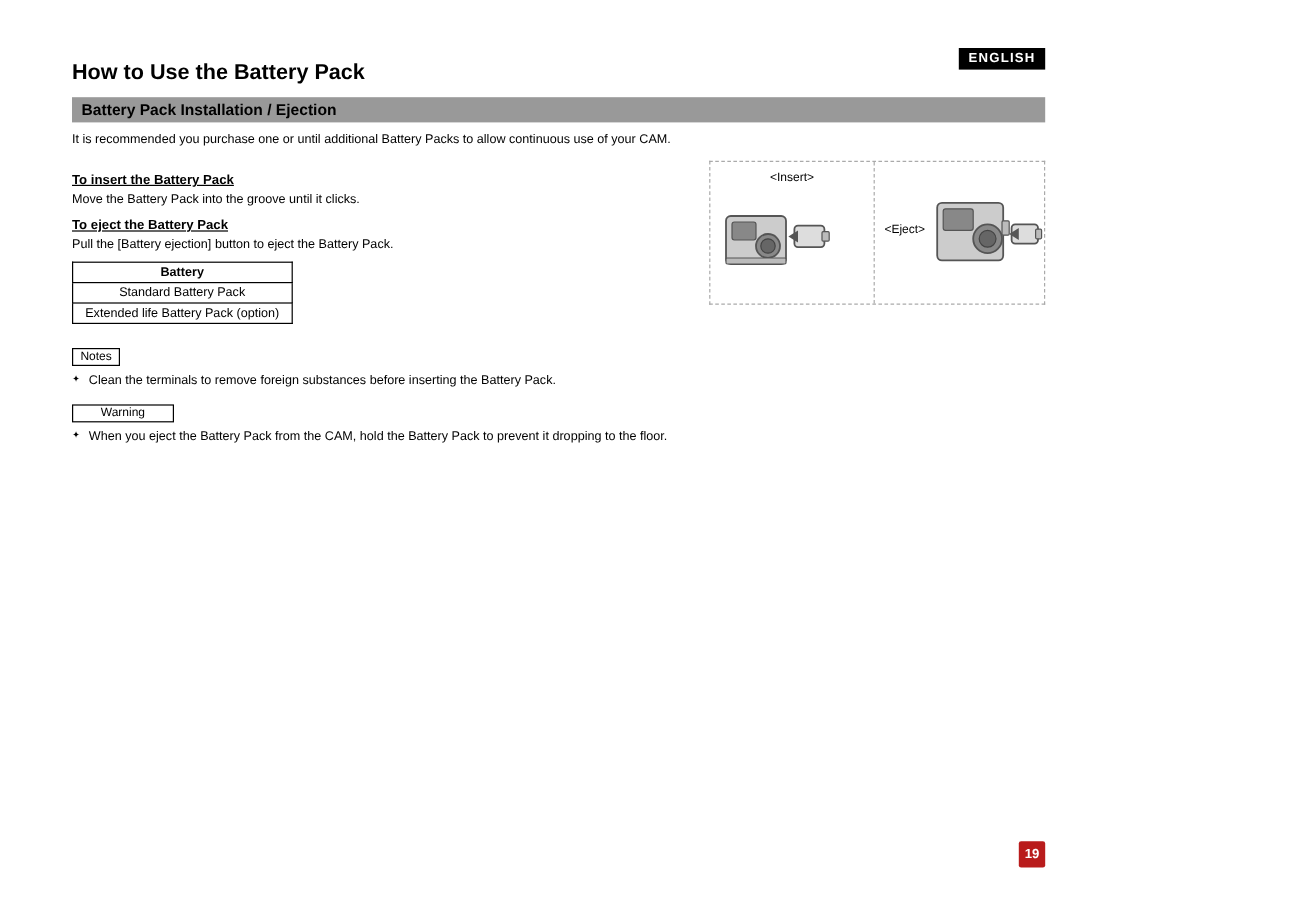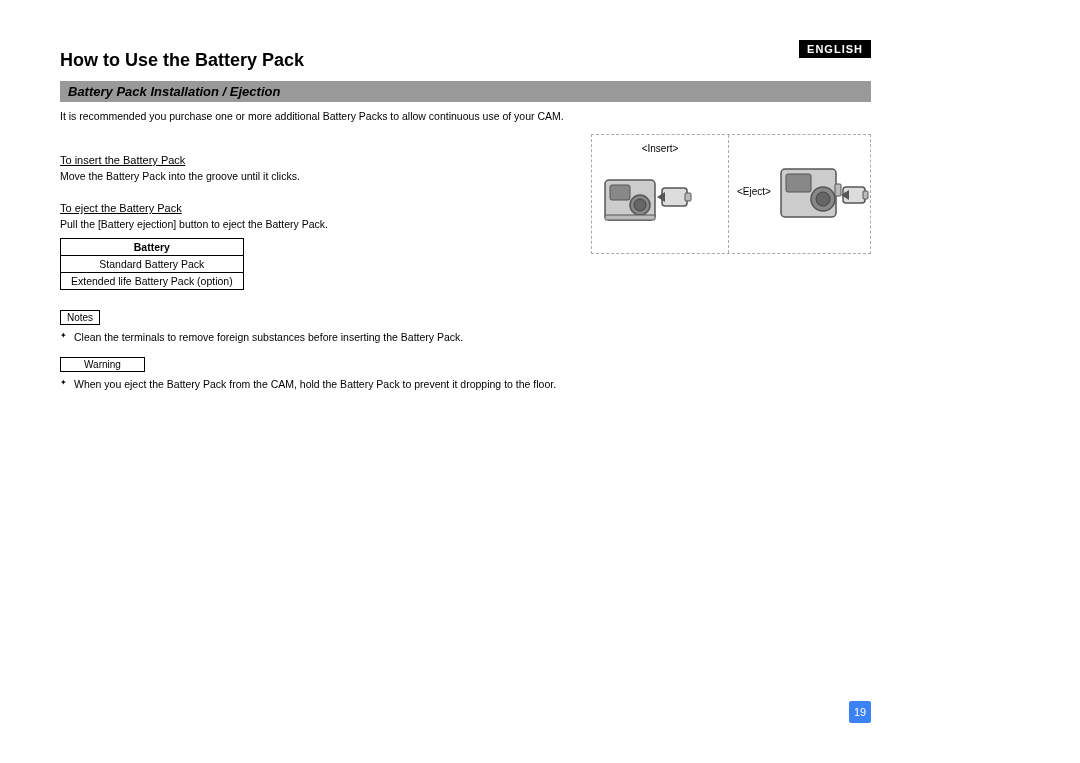--- a/index.html
+++ b/index.html
@@ -31,43 +31,42 @@
     }
     .page-title {
       font-size: 18px;
       font-weight: bold;
       margin-bottom: 10px;
       margin-top: 10px;
     }
     .section-header {
       background: #999;
       color: #000;
-      font-style: italic;
       font-weight: bold;
       font-size: 13px;
       padding: 3px 8px;
       margin-bottom: 8px;
     }
     .intro-text {
       font-size: 10.5px;
       margin-bottom: 12px;
     }
     .content-area {
       display: flex;
       gap: 20px;
     }
     .left-content {
       flex: 1;
     }
     .subsection-title {
       font-size: 11px;
-      font-weight: normal;
+      font-weight: bold;
       text-decoration: underline;
       margin-bottom: 4px;
-      margin-top: 20px;
+      margin-top: 10px;
     }
     .subsection-text {
       font-size: 10.5px;
       margin-bottom: 8px;
     }
     .battery-table {
       border-collapse: collapse;
       font-size: 10.5px;
       margin-top: 6px;
     }
@@ -141,47 +140,47 @@
       position: absolute;
       left: 0;
       font-size: 8px;
     }
     .page-number {
       position: absolute;
       bottom: 40px;
       right: 60px;
       width: 22px;
       height: 22px;
-      background: #3b82f6;
+      background: #b91c1c;
       color: #fff;
       display: flex;
       align-items: center;
       justify-content: center;
       font-size: 11px;
-      font-weight: normal;
+      font-weight: bold;
       border-radius: 2px;
     }
 
     
     .cam-svg {
       display: block;
     }
   </style>
 </head>
 <body>
 
 <div class="page">
 
   <div class="english-badge">ENGLISH</div>
 
   <h1 class="page-title">How to Use the Battery Pack</h1>
 
   <div class="section-header">Battery Pack Installation / Ejection</div>
 
-  <p class="intro-text">It is recommended you purchase one or more additional Battery Packs to allow continuous use of your CAM.</p>
+  <p class="intro-text">It is recommended you purchase one or until additional Battery Packs to allow continuous use of your CAM.</p>
 
   <div class="content-area">
 
     <div class="left-content">
 
       <div class="subsection-title">To insert the Battery Pack</div>
       <div class="subsection-text">Move the Battery Pack into the groove until it clicks.</div>
 
       <div class="subsection-title">To eject the Battery Pack</div>
       <div class="subsection-text">Pull the [Battery ejection] button to eject the Battery Pack.</div>

